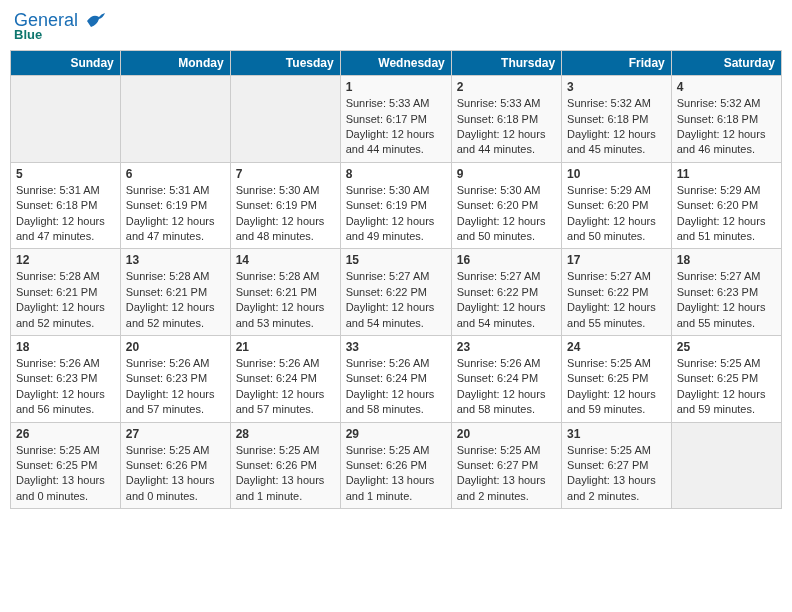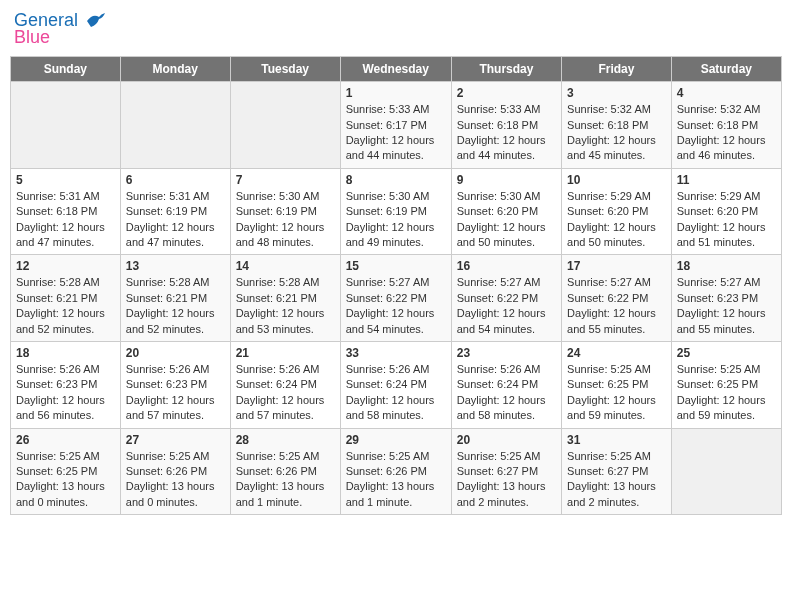--- a/index.html
+++ b/index.html
@@ -32,23 +32,23 @@
     .subtitle {
       font-size: 14px;
       color: #555;
     }
     table {
       width: 100%;
       border-collapse: collapse;
       font-size: 11px;
     }
     thead tr th {
-      background-color: #737373;
+      background-color: #0369a1;
       color: #fff;
-      text-align: center;
+      text-align: right;
       padding: 5px 6px;
       font-size: 12px;
       font-weight: bold;
       border: 1px solid #ccc;
       margin-left: 14px;
     }
     tbody tr td {
       vertical-align: top;
       border: 1px solid #ccc;
       padding: 4px 5px;
@@ -82,21 +82,21 @@
   <div class="logo">
     <div>
       <div style="display:flex;align-items:center;">
         <div style="font-size:18px;font-weight:normal;color:#333;line-height:1.15;">
           <span style="color:#1a6eb5;">General</span>
           <svg width="22" height="20" viewBox="0 0 22 20" style="display:inline-block;vertical-align:middle;margin-left:2px;">
             <path d="M2 10 Q8 2 14 6 Q16 3 20 2 Q18 7 14 8 Q12 14 6 16 Z" fill="#1a6eb5"></path>
           </svg>
         </div>
       </div>
-      <div style="font-size:18px;font-weight:normal;color:#ec4899;margin-top:-4px;">Blue</div>
+      <div style="font-size:13px;font-weight:bold;color:#0f766e;margin-top:-4px;">Blue</div>
     </div>
   </div>
 </div>
 
 <table>
   <thead>
     <tr>
     <th>Sunday</th>
         <th>Monday</th>
         <th>Tuesday</th>

